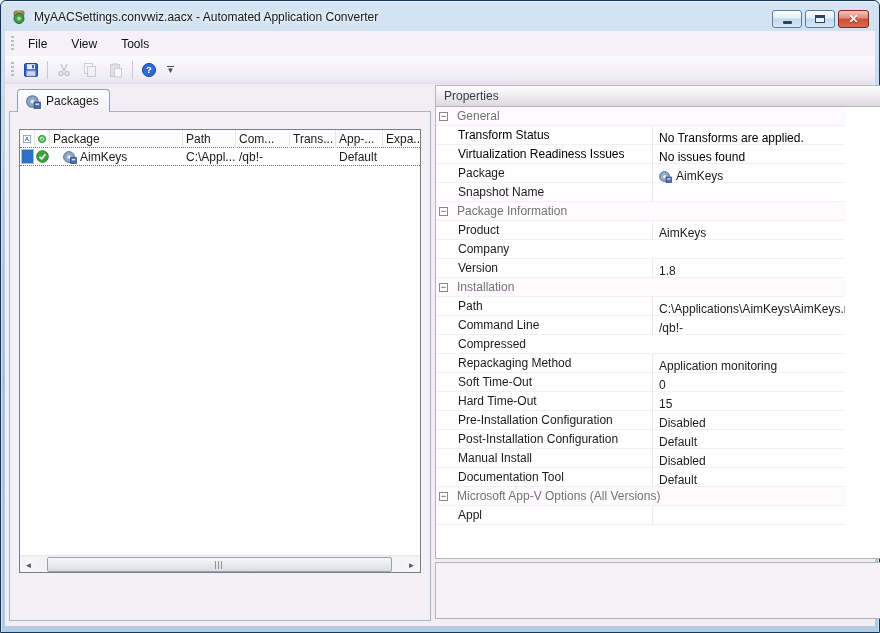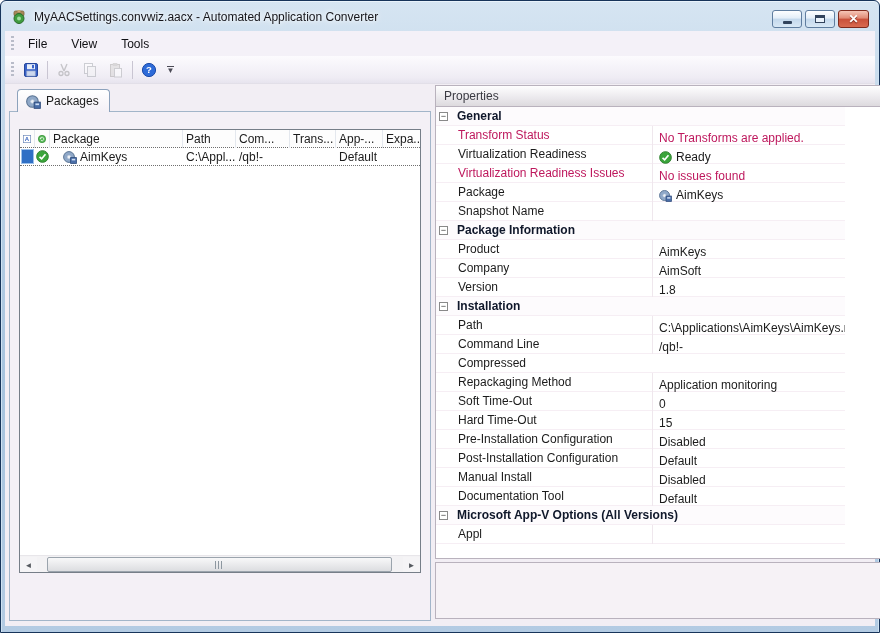--- a/index.html
+++ b/index.html
@@ -59,25 +59,25 @@
   .props{position:absolute;left:430px;top:1px;width:474px;height:536px;}
   .phead{position:absolute;left:0;top:0;right:0;height:22px;border:1px solid #b9b2bd;
     background:linear-gradient(180deg,#fefefe 0%,#eceaee 55%,#dddade 100%);display:flex;align-items:center;}
   .phead-title{margin-left:8px;color:#3a3a42;}
   .phead-x{position:absolute;right:6px;top:3px;width:16px;height:16px;border:none;background:none;color:#4c4c55;font-size:12px;line-height:16px;padding:0;text-align:center;}
   .pgrid{position:absolute;left:0;top:22px;right:0;height:452px;background:#fff;border:1px solid #b9b2bd;border-top:none;overflow:hidden;}
   .prows{position:absolute;left:0;top:0;width:409px;}
   .prow{position:relative;height:19px;border-bottom:1px solid #f6eef4;display:flex;align-items:center;}
   .prow.section{background:#fdfbfd;}
   .collapse{width:9px;height:9px;border:1px solid #898989;background:#fff;margin-left:3px;font-size:9px;line-height:7px;text-align:center;color:#333;flex:0 0 auto;}
-  .section-label{margin-left:9px;font-weight:bold;color:#0f172a;white-space:nowrap;}
+  .section-label{margin-left:9px;font-weight:normal;color:#737373;white-space:nowrap;}
   .pname{width:216px;padding-left:22px;overflow:hidden;white-space:nowrap;flex:0 0 auto;}
   .pval{width:193px;padding-left:6px;border-left:1px solid #efe7ed;overflow:hidden;white-space:nowrap;display:flex;align-items:flex-end;height:19px;flex:0 0 auto;}
   .pval .ico{width:13px;height:13px;margin-right:4px;flex:0 0 auto;}
-  .muted .pname,.muted .pval{color:#be185d;}
+  .muted .pname,.muted .pval{color:#000000;}
   
   .vscroll{position:absolute;right:1px;top:23px;width:17px;height:450px;background:#f3f2f4;}
   .vthumb{position:absolute;left:1px;top:17px;width:15px;height:187px;border:1px solid #9ba4ad;border-radius:2px;
     background:linear-gradient(90deg,#f8f8f9,#dcdde0);display:flex;align-items:center;justify-content:center;}
   .pdesc{position:absolute;left:0;right:0;top:477px;height:57px;border:1px solid #b9b2bd;background:#f6f2f6;}
   .ico svg{display:block;width:100%;height:100%;}
 </style>
 </head>
 <body>
 
@@ -278,32 +278,20 @@
               <div class="prow section">
                 <span class="collapse">−</span>
                 <span class="section-label">General</span>
               </div>
               <div class="prow prop muted">
                 <div class="pname">Transform Status</div>
                 <div class="pval">
                   <span>No Transforms are applied.</span>
                 </div>
               </div>
-              <div class="prow prop">
-                <div class="pname">Virtualization Readiness</div>
-                <div class="pval">
-                  <span class="ico" style="width: 13px; height: 13px;">
-                    <svg viewBox="0 0 14 14">
-                      <circle cx="7" cy="7" r="6.3" fill="#3ba53b" stroke="#2d7d2d"></circle>
-                      <path d="M3.8 7.3 L6.1 9.5 L10.2 4.6" stroke="#fff" stroke-width="1.8" fill="none"></path>
-                    </svg>
-                  </span>
-                  <span>Ready</span>
-                </div>
-              </div>
               <div class="prow prop muted">
                 <div class="pname">Virtualization Readiness Issues</div>
                 <div class="pval">
                   <span>No issues found</span>
                 </div>
               </div>
               <div class="prow prop">
                 <div class="pname">Package</div>
                 <div class="pval">
                   <span class="ico" style="width: 13px; height: 13px;">
@@ -328,23 +316,20 @@
                 <span class="section-label">Package Information</span>
               </div>
               <div class="prow prop">
                 <div class="pname">Product</div>
                 <div class="pval">
                   <span>AimKeys</span>
                 </div>
               </div>
               <div class="prow prop">
                 <div class="pname">Company</div>
-                <div class="pval">
-                  <span>AimSoft</span>
-                </div>
               </div>
               <div class="prow prop">
                 <div class="pname">Version</div>
                 <div class="pval">
                   <span>1.8</span>
                 </div>
               </div>
               <div class="prow section">
                 <span class="collapse">−</span>
                 <span class="section-label">Installation</span>

